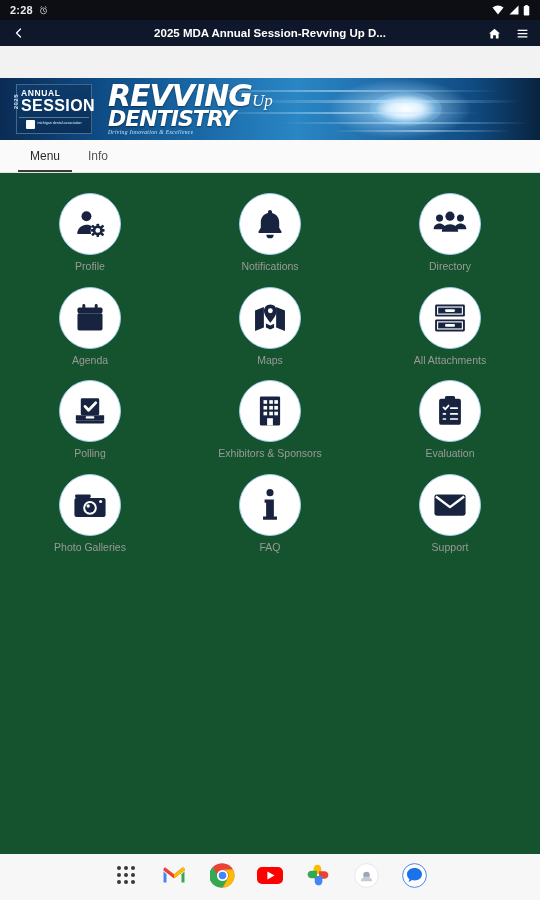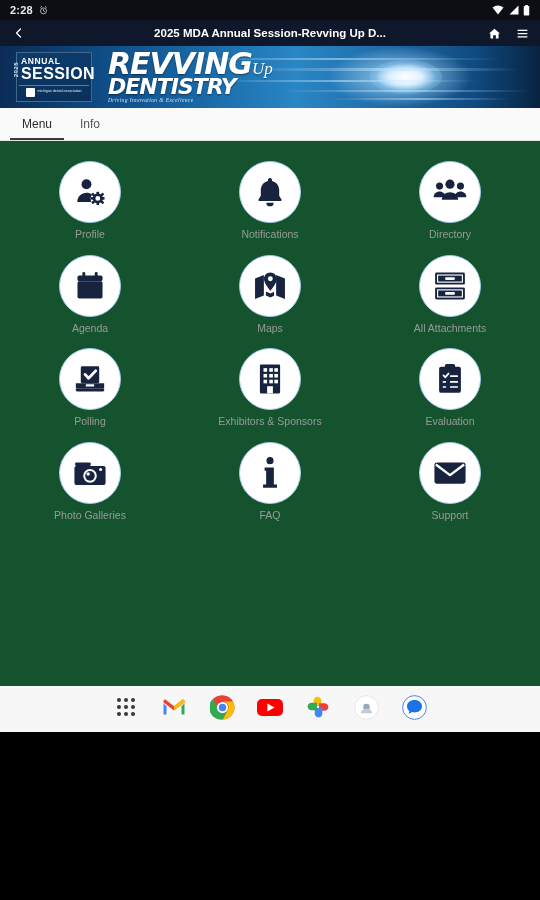--- a/index.html
+++ b/index.html
@@ -4,21 +4,21 @@
 <style>
   * { box-sizing: border-box; margin: 0; padding: 0; }
   html, body {
     width: 540px; height: 900px;
     font-family: "Liberation Sans", sans-serif;
     background: #000;
     overflow: hidden;
   }
   .device {
     position: relative;
-    width: 540px; height: 732px;
+    width: 540px; height: 900px;
     background: #f2f2f2;
     display: flex; flex-direction: column;
   }
 
   
   .statusbar {
     height: 20px; flex: 0 0 20px;
     background: #0d0d14;
     display: flex; align-items: center;
     padding: 0 10px;
@@ -62,20 +62,21 @@
   .appbar-actions .act { width: 16px; height: 16px; display: flex; align-items: center; justify-content: center; color: #fff; cursor: pointer; }
 
   
   .banner {
     flex: 0 0 62px; height: 62px;
     position: relative;
     overflow: hidden;
     background:
       radial-gradient(ellipse 120px 50px at 400px 31px, rgba(255,255,255,.95) 0%, rgba(180,225,255,.55) 22%, rgba(40,130,200,0) 60%),
       linear-gradient(90deg, #0a2c55 0%, #0e4b84 18%, #1a6aa8 38%, #2a86c4 55%, #1f6aa8 72%, #0f4a80 88%, #08233f 100%);
+    margin-top: 32px;
   }
   .banner .streak {
     position: absolute;
     background: linear-gradient(90deg, rgba(255,255,255,0) 0%, rgba(190,230,255,.55) 50%, rgba(255,255,255,0) 100%);
     height: 2px; border-radius: 2px;
   }
   .banner .streak.s1 { left: 180px; right: 40px; top: 12px; }
   .banner .streak.s2 { left: 250px; right: 20px; top: 22px; height: 3px; }
   .banner .streak.s3 { left: 210px; right: 60px; top: 34px; }
   .banner .streak.s4 { left: 280px; right: 10px; top: 44px; height: 2px; }
@@ -138,21 +139,21 @@
     font-size: 5.5px; color: #cfe4f7; letter-spacing: .4px; margin-top: 1px;
     font-style: italic;
   }
 
   
   .tabs {
     flex: 0 0 33px; height: 33px;
     background: #fafafa;
     border-bottom: 1px solid #e2e2e2;
     display: flex; align-items: stretch;
-    padding-left: 8px;
+    padding-left: 16px;
   }
   .tab {
     padding: 0 14px;
     display: flex; align-items: center;
     font-size: 12px; color: #555;
     cursor: pointer;
     position: relative;
   }
   .tab.active { color: #2b2b2b; }
   .tab.active::after {

